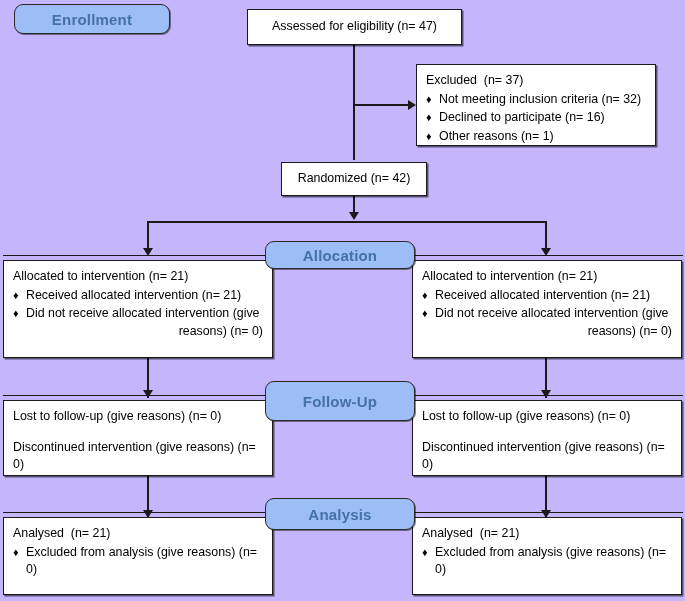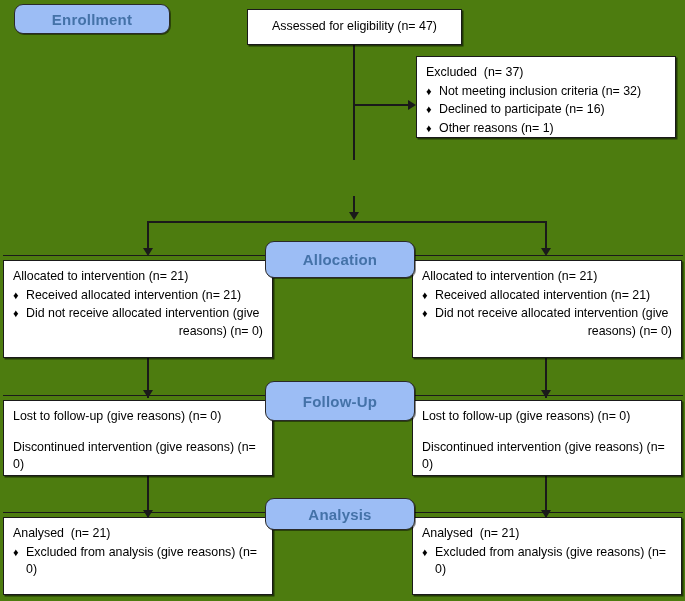--- a/index.html
+++ b/index.html
@@ -9,21 +9,21 @@
     background: #ffffff;
   }
   body {
     font-family: "Liberation Sans", sans-serif;
     -webkit-font-smoothing: antialiased;
   }
   #diagram {
     position: relative;
     width: 685px;
     height: 601px;
-    background: #4d7c0f;
+    background: #c4b5fd;
     overflow: hidden;
   }
 
   
   .badge {
     position: absolute;
     background: #9CBDF5;
     border: 1.6px solid #2a2a2a;
     border-radius: 9px;
     box-sizing: border-box;
@@ -116,21 +116,21 @@
 </style>
 </head>
 <body>
 
 <div id="diagram">
 
   <div class="badge" style="left:14px; top:4px; width:156px; height:30px;">
     <span>Enrollment</span>
   </div>
 
-  <div class="badge" style="left:265px; top:241px; width:150px; height:37px;">
+  <div class="badge" style="left:265px; top:241px; width:150px; height:28px;">
     <span>Allocation</span>
   </div>
 
   <div class="badge" style="left:265px; top:381px; width:150px; height:40px;">
     <span>Follow-Up</span>
   </div>
 
   <div class="badge" style="left:265px; top:498px; width:150px; height:32px;">
     <span>Analysis</span>
   </div>
@@ -139,38 +139,43 @@
     <div class="inner">
       <span class="line-item">Assessed for eligibility (n= 47)</span>
     </div>
   </div>
 
   <div class="vline" style="left:353px; top:45px; height:115px;"></div>
 
   <div class="hline" style="left:353px; top:104px; width:57px;"></div>
   <div class="arrow-right" style="left:408px; top:100px;"></div>
 
-  <div class="box" style="left:416px; top:56px; width:260px; height:82px;">
+  <div class="box" style="left:416px; top:64px; width:240px; height:82px;">
     <div class="inner">
       <div class="line-item">Excluded  (n= 37)</div>
       <div class="bullet-row">
         <span class="bullet-mark">♦</span>
         <span class="bullet-text">Not meeting inclusion criteria (n= 32)</span>
       </div>
       <div class="bullet-row">
         <span class="bullet-mark">♦</span>
         <span class="bullet-text">Declined to participate (n= 16)</span>
       </div>
       <div class="bullet-row">
         <span class="bullet-mark">♦</span>
         <span class="bullet-text">Other reasons (n= 1)</span>
       </div>
     </div>
   </div>
 
+  <div class="box centered" style="left:281px; top:162px; width:146px; height:34px;">
+    <div class="inner">
+      <span class="line-item">Randomized (n= 42)</span>
+    </div>
+  </div>
 
   <div class="vline" style="left:353px; top:196px; height:20px;"></div>
   <div class="arrow-down" style="left:349px; top:212px;"></div>
 
   <div class="hline" style="left:147px; top:221px; width:400px;"></div>
   <div class="vline" style="left:147px; top:221px; height:30px;"></div>
   <div class="arrow-down" style="left:143px; top:248px;"></div>
   <div class="vline" style="left:545px; top:221px; height:30px;"></div>
   <div class="arrow-down" style="left:541px; top:248px;"></div>
 

